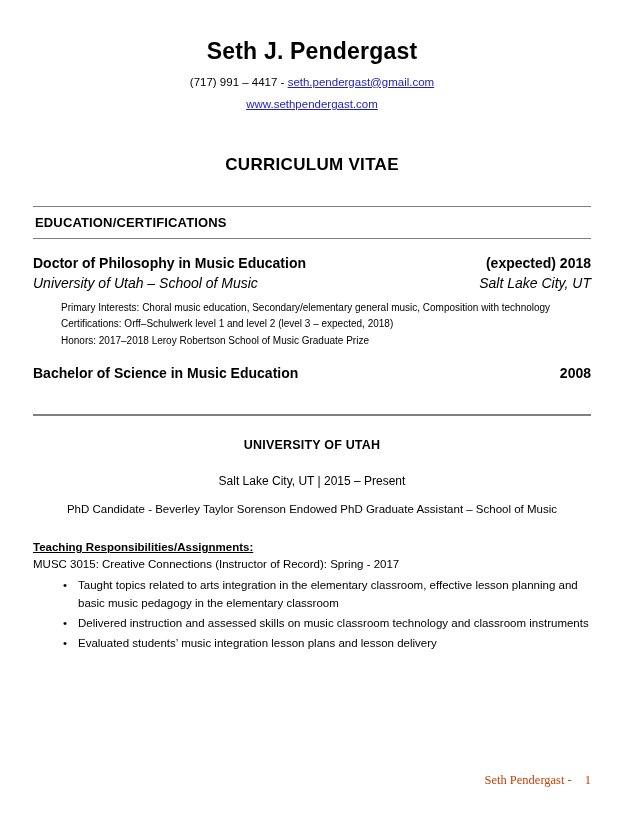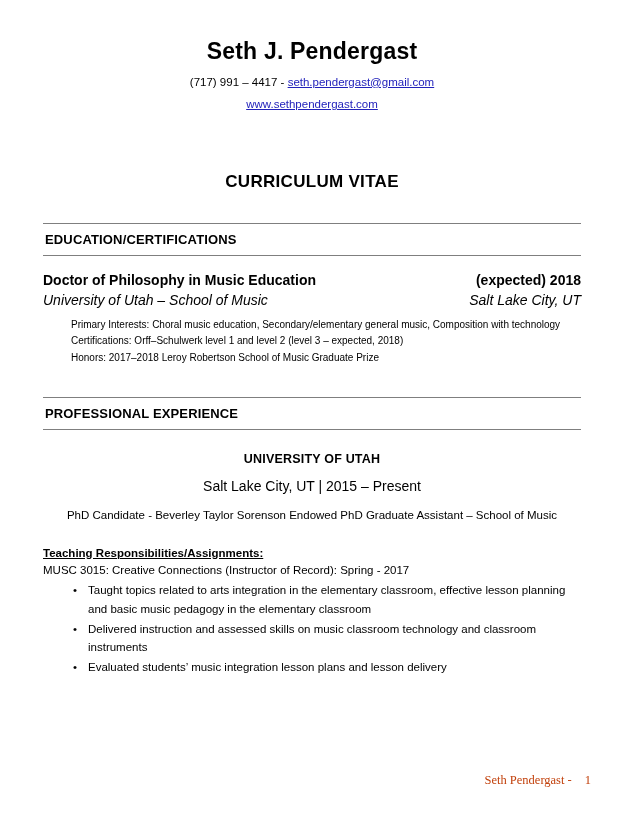--- a/index.html
+++ b/index.html
@@ -13,21 +13,21 @@
     font-family: "Liberation Sans", sans-serif;
     color: #000000;
     position: relative;
     overflow: hidden;
   }
   .page {
     position: relative;
     width: 624px;
     height: 828px;
     box-sizing: border-box;
-    padding: 0 43px;
+    padding: 0 33px;
   }
 
   
   .name {
     text-align: center;
     font-size: 23px;
     font-weight: bold;
     letter-spacing: 0.2px;
     padding-top: 38px;
     line-height: 1.2;
@@ -46,21 +46,21 @@
   }
   a.link, .link {
     color: #2222bb;
     text-decoration: underline;
   }
   .cv-title {
     text-align: center;
     font-size: 17px;
     font-weight: bold;
     letter-spacing: 0.3px;
-    margin-top: 59px;
+    margin-top: 42px;
   }
 
   
   .section {
     margin-top: 31px;
   }
   .rule {
     border-top: 1.4px solid #7f7f7f;
     height: 0;
     line-height: 0;
@@ -106,22 +106,22 @@
     margin-top: 22px;
   }
   .exp-org {
     text-align: center;
     font-size: 12.5px;
     font-weight: bold;
     letter-spacing: 0.2px;
   }
   .exp-loc {
     text-align: center;
-    font-size: 14px;
-    margin-top: 12px;
+    font-size: 12px;
+    margin-top: 22px;
   }
   .exp-role {
     text-align: center;
     font-size: 11.5px;
     margin-top: 15px;
   }
   .sub-heading {
     margin-top: 26px;
     font-size: 11.5px;
     font-weight: bold;
@@ -203,26 +203,29 @@
       </div>
       <div class="entry-details">
         <div class="detail-line">Primary Interests: Choral music education, Secondary/elementary general music, Composition with technology</div>
         <div class="detail-line">Certifications: Orff–Schulwerk level 1 and level 2 (level 3 – expected, 2018)</div>
         <div class="detail-line">Honors: 2017–2018 Leroy Robertson School of Music Graduate Prize</div>
       </div>
     </div>
 
 
     <div class="entry">
+      <div class="entry-row primary">
+        <div class="left">Bachelor of Science in Music Education</div>
+        <div class="right">2008</div>
+      </div>
     </div>
   </div>
 
   <div class="section">
     <div class="rule"></div>
-    <div class="section-title">PROFESSIONAL EXPERIENCE</div>
     <div class="rule"></div>
 
     <div class="exp-block">
       <div class="exp-org">UNIVERSITY OF UTAH</div>
       <div class="exp-loc">Salt Lake City, UT | 2015 – Present</div>
       <div class="exp-role">PhD Candidate - Beverley Taylor Sorenson Endowed PhD Graduate Assistant – School of Music</div>
 
       <div class="sub-heading"><span>Teaching Responsibilities/Assignments:</span></div>
       <div class="course-line">MUSC 3015: Creative Connections (Instructor of Record): Spring - 2017</div>
 

